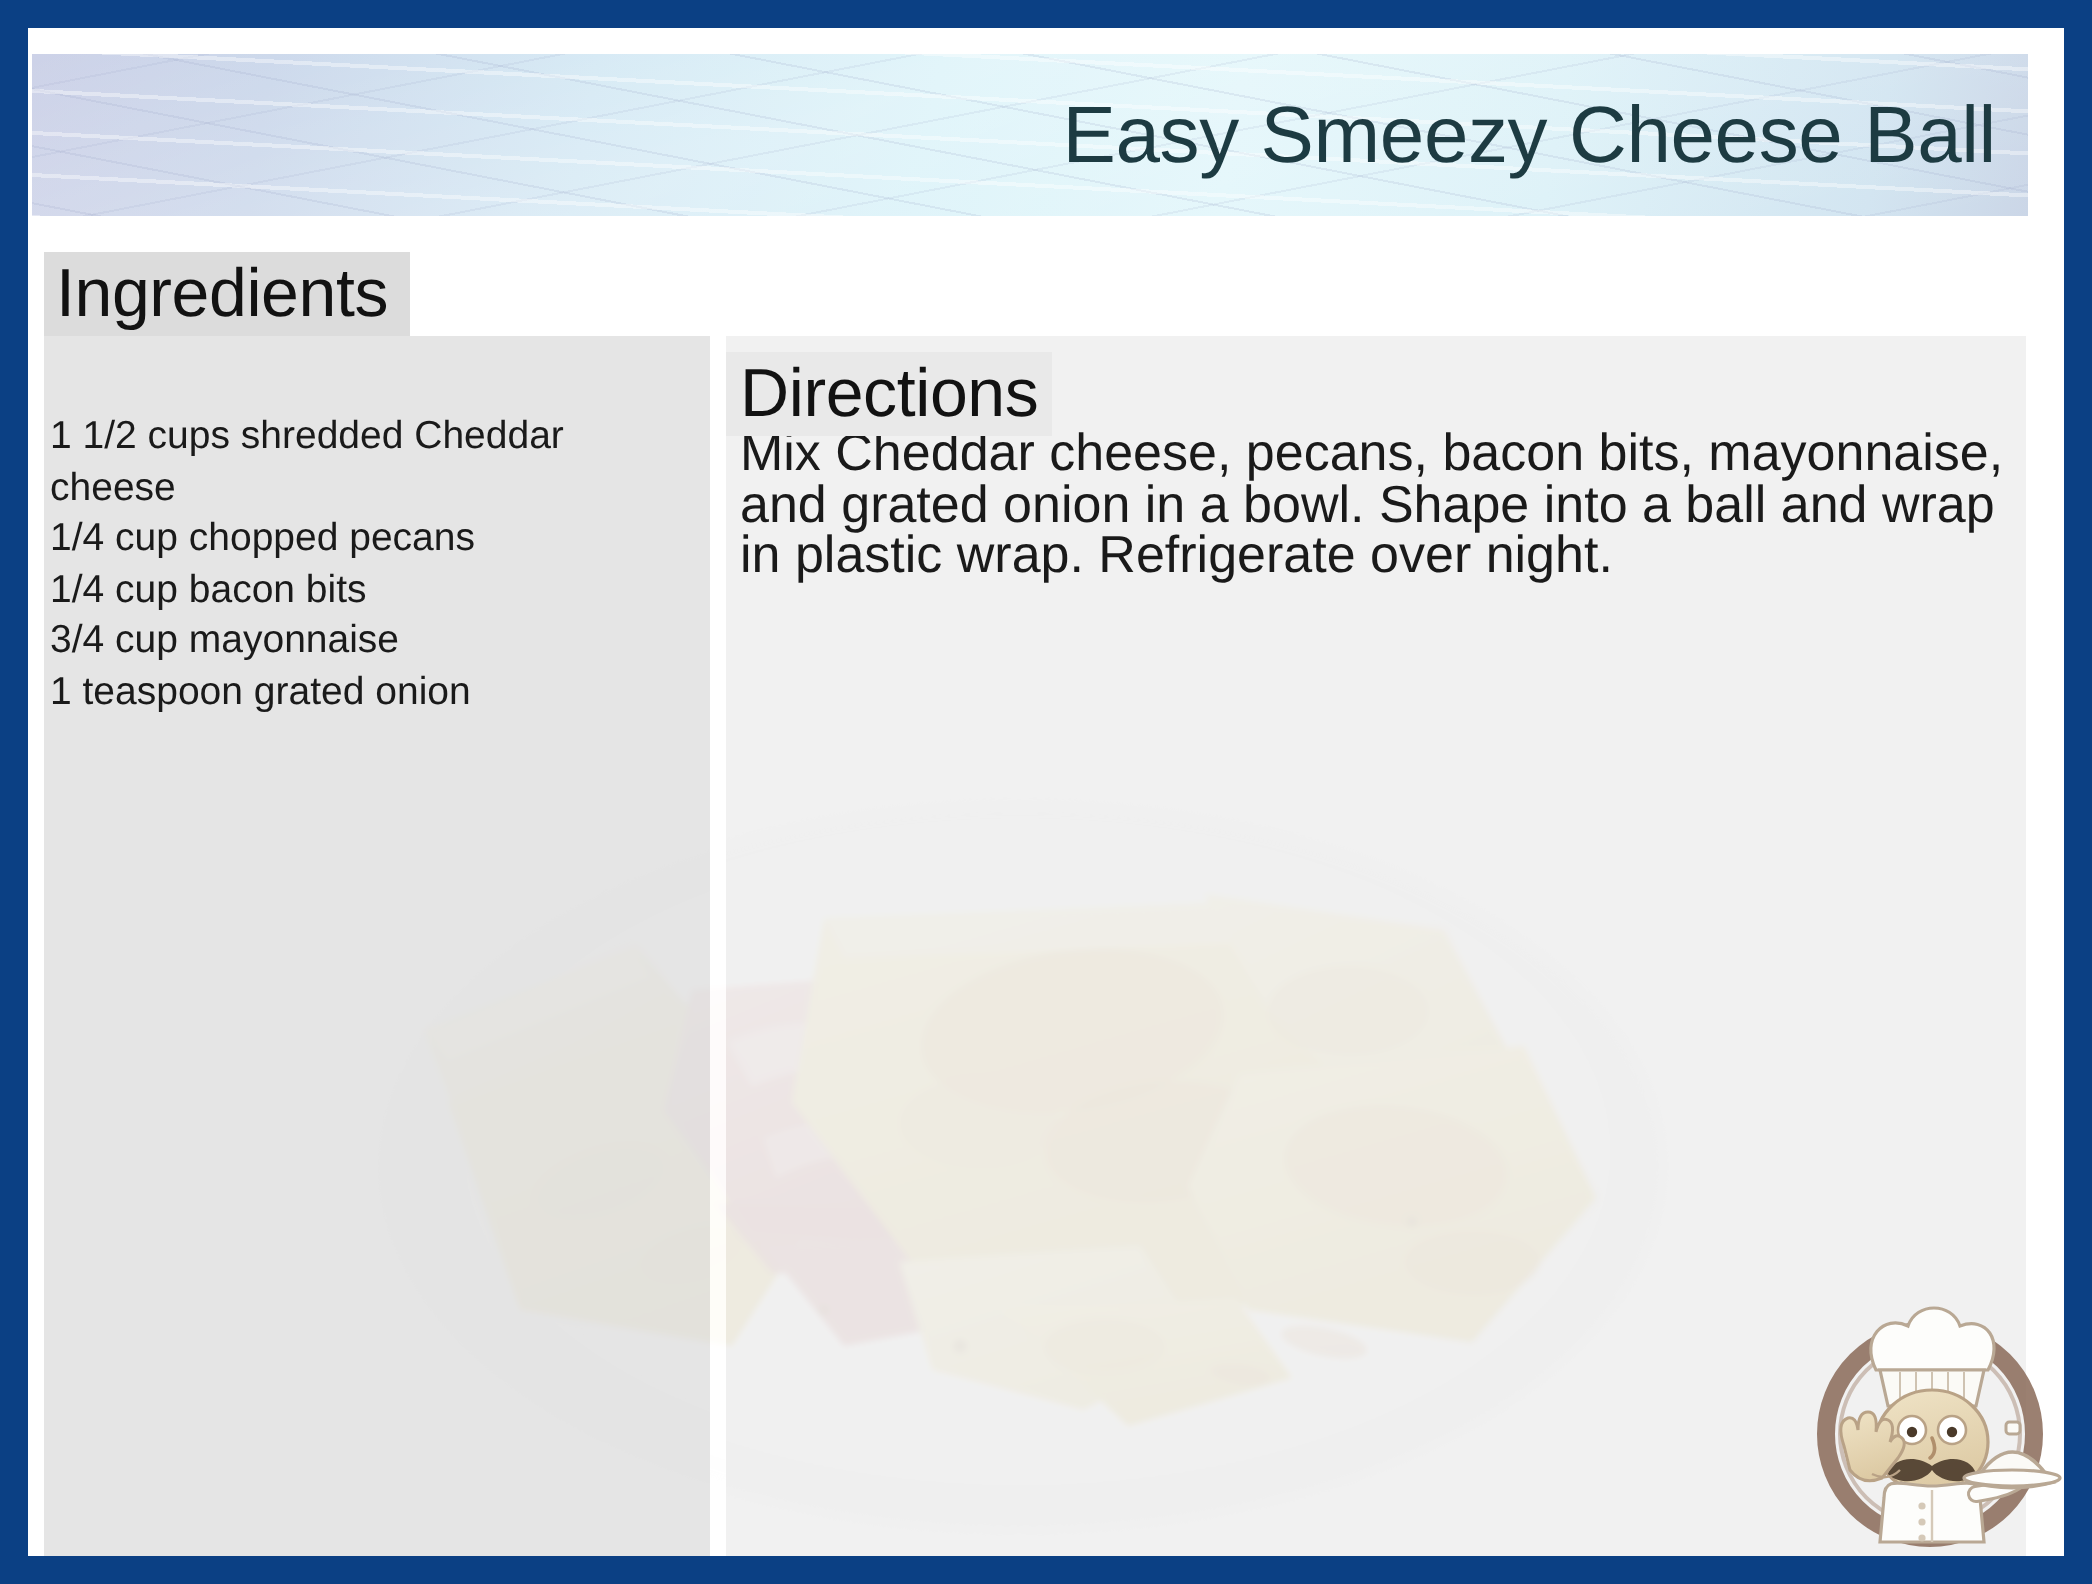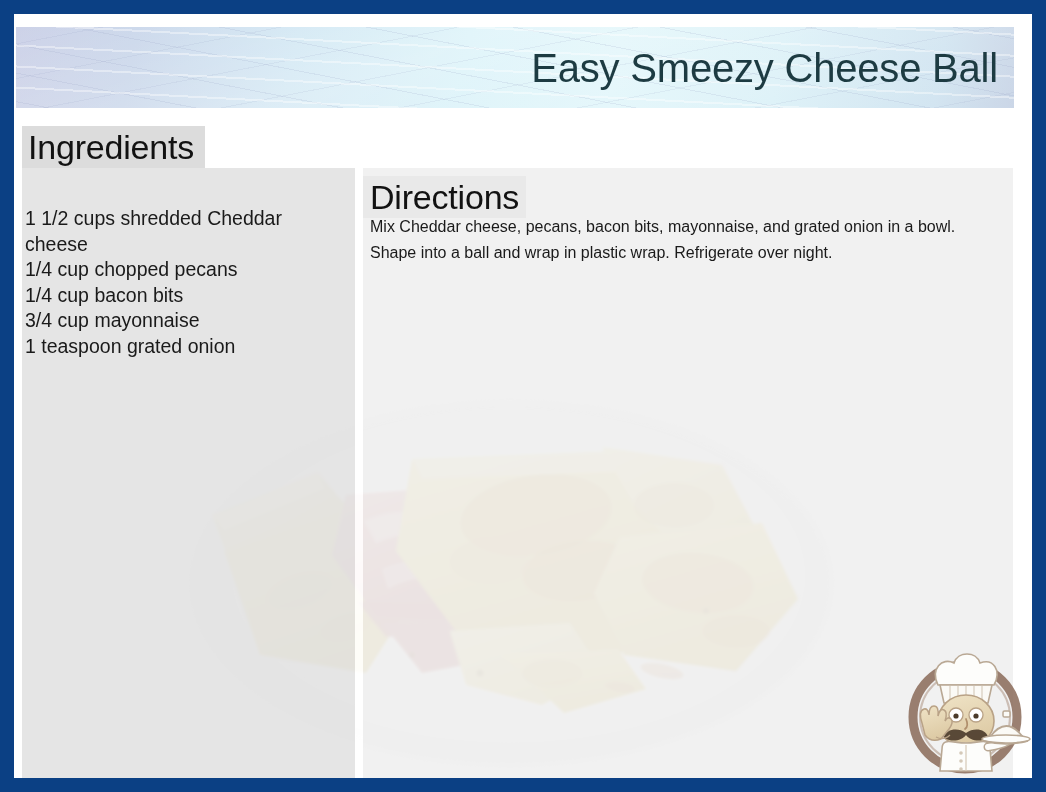--- a/index.html
+++ b/index.html
@@ -183,21 +183,21 @@
     color: #1a1a1a;
     white-space: pre-line;
     margin-top: 12px;
   }
   .directions-text {
     position: absolute;
     z-index: 24;
     left: 7px;
     top: 26px;
     width: 634px;
-    font-size: 16px;
+    font-size: 26px;
     line-height: 25.5px;
     color: #1a1a1a;
     margin-top: 20px;
   }
 
   
   .column-seam {
     position: absolute;
     left: 355px;
     top: 168px;

